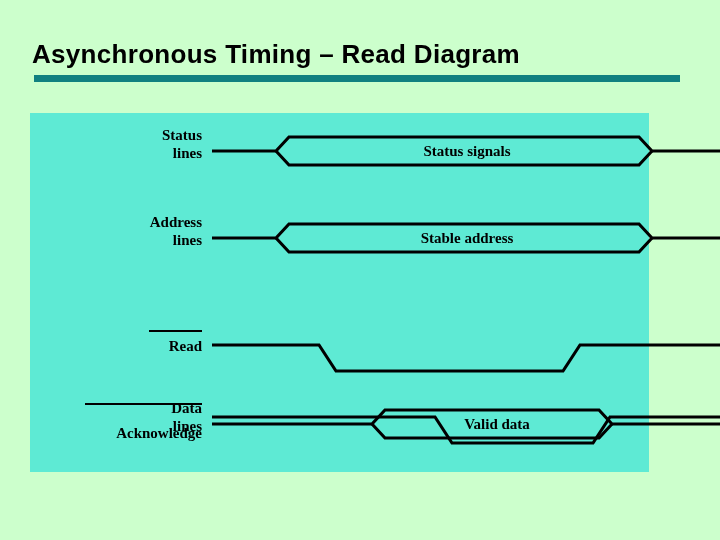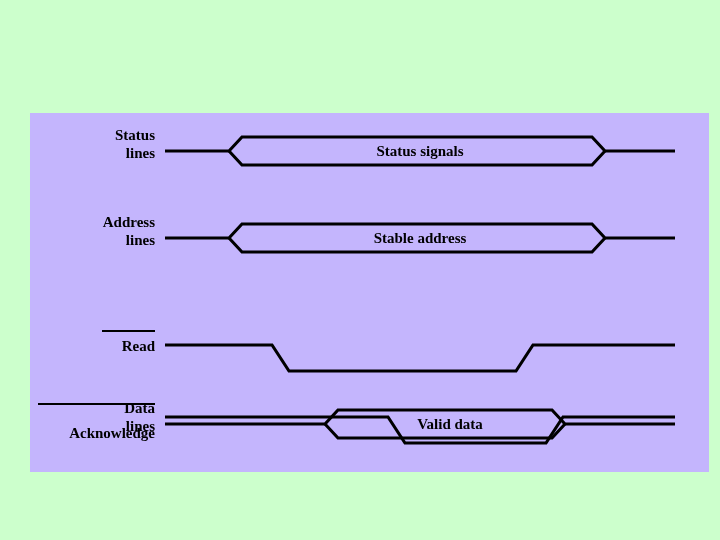--- a/index.html
+++ b/index.html
@@ -45,23 +45,24 @@
     width: 646px;
     height: 7px;
     background: #108080;
   }
 
   
   #diagram-panel {
     position: absolute;
     left: 30px;
     top: 113px;
-    width: 679px;
+    width: 572px;
     height: 359px;
-    background: #c4b5fd;
+    background: #5eead4;
+    padding-left: 47px;
   }
   #diagram-svg {
     display: block;
     width: 660px;
     height: 359px;
   }
 
   .wave-label {
     font-family: "Liberation Serif", serif;
     font-weight: bold;
@@ -84,20 +85,24 @@
   .overline {
     stroke: #000000;
     stroke-width: 2.2;
   }
 </style>
 </head>
 <body>
 
 <div id="slide">
 
+  <div id="title-block">
+    <div id="slide-title">Asynchronous Timing – Read Diagram</div>
+    <div id="title-rule"></div>
+  </div>
 
   <div id="diagram-panel">
     <svg id="diagram-svg" viewBox="0 0 660 359" xmlns="http://www.w3.org/2000/svg">
 
       <g>
         <text class="wave-label" x="125" y="27" text-anchor="end">Status</text>
         <text class="wave-label" x="125" y="45" text-anchor="end">lines</text>
 
         <path class="wave-line" d="M 135,38 L 199,38 L 212,24 L 562,24 L 575,38 L 645,38"></path>
 

